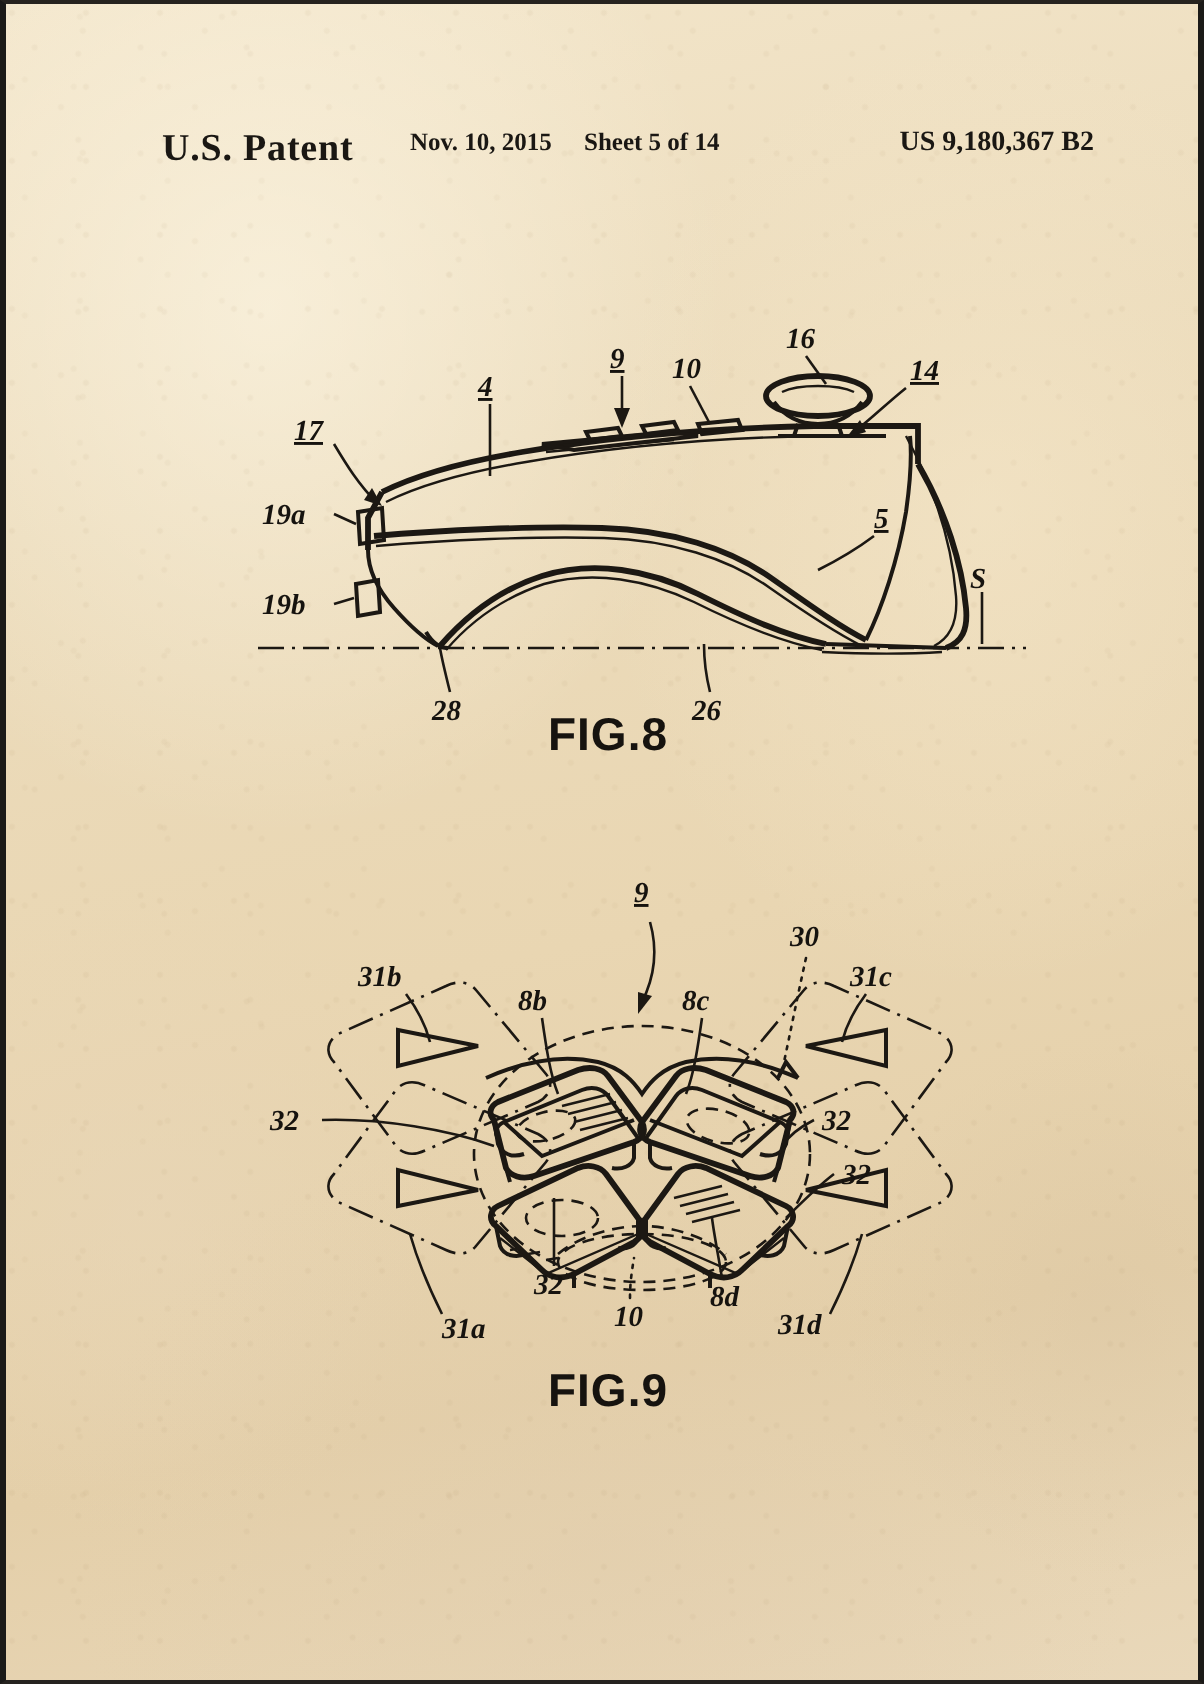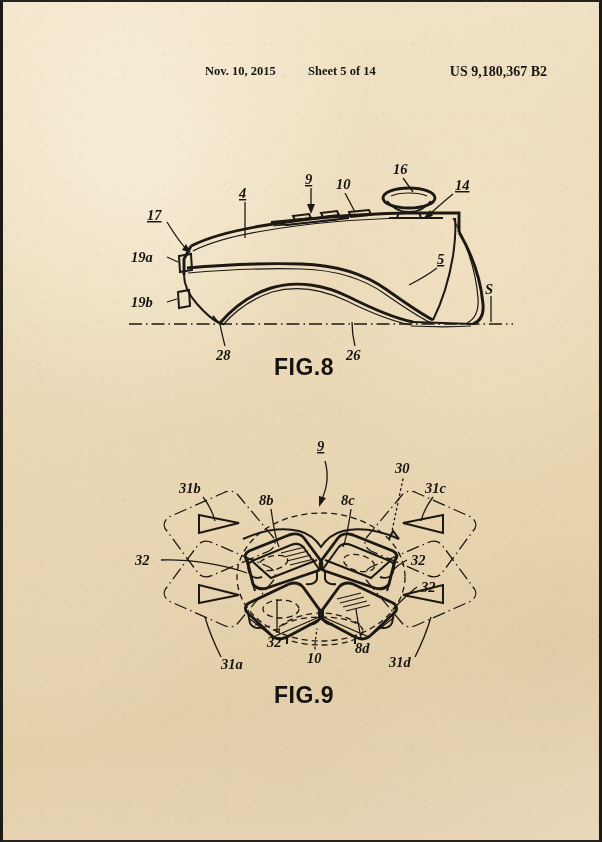--- a/index.html
+++ b/index.html
@@ -69,21 +69,21 @@
   }
   .hdr-date {
     position: absolute;
     left: 202px;
     font-size: 12.5px;
     font-weight: bold;
     white-space: nowrap;
   }
   .hdr-sheet {
     position: absolute;
-    left: 305px;
+    left: 289px;
     font-size: 12.5px;
     font-weight: bold;
     white-space: nowrap;
   }
   .hdr-number {
     position: absolute;
     right: 58px;
     font-size: 14px;
     font-weight: bold;
     white-space: nowrap;
@@ -146,20 +146,21 @@
   }
   .numlabel.u { text-decoration: underline; }
 </style>
 </head>
 <body>
 
 <div class="page">
   <div class="grain"></div>
 
   <div class="header">
+    <span class="hdr-patent">U.S. Patent</span>
     <span class="hdr-date">Nov. 10, 2015</span>
     <span class="hdr-sheet">Sheet 5 of 14</span>
     <span class="hdr-number">US 9,180,367 B2</span>
   </div>
 
   <div class="fig-wrap" id="fig8-wrap">
     <svg width="400" height="215" viewBox="0 0 400 215">
 
       <path class="dashdot" d="M 8 172 L 392 172"></path>
 

